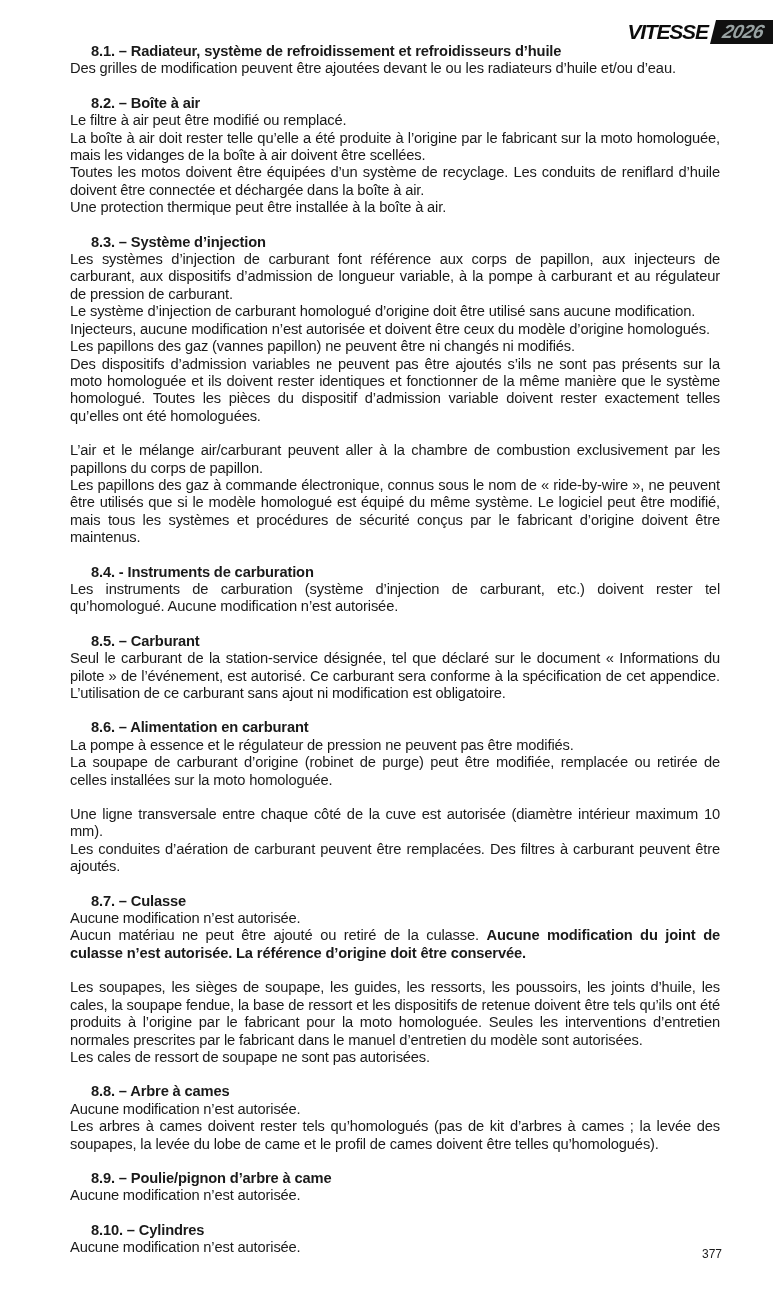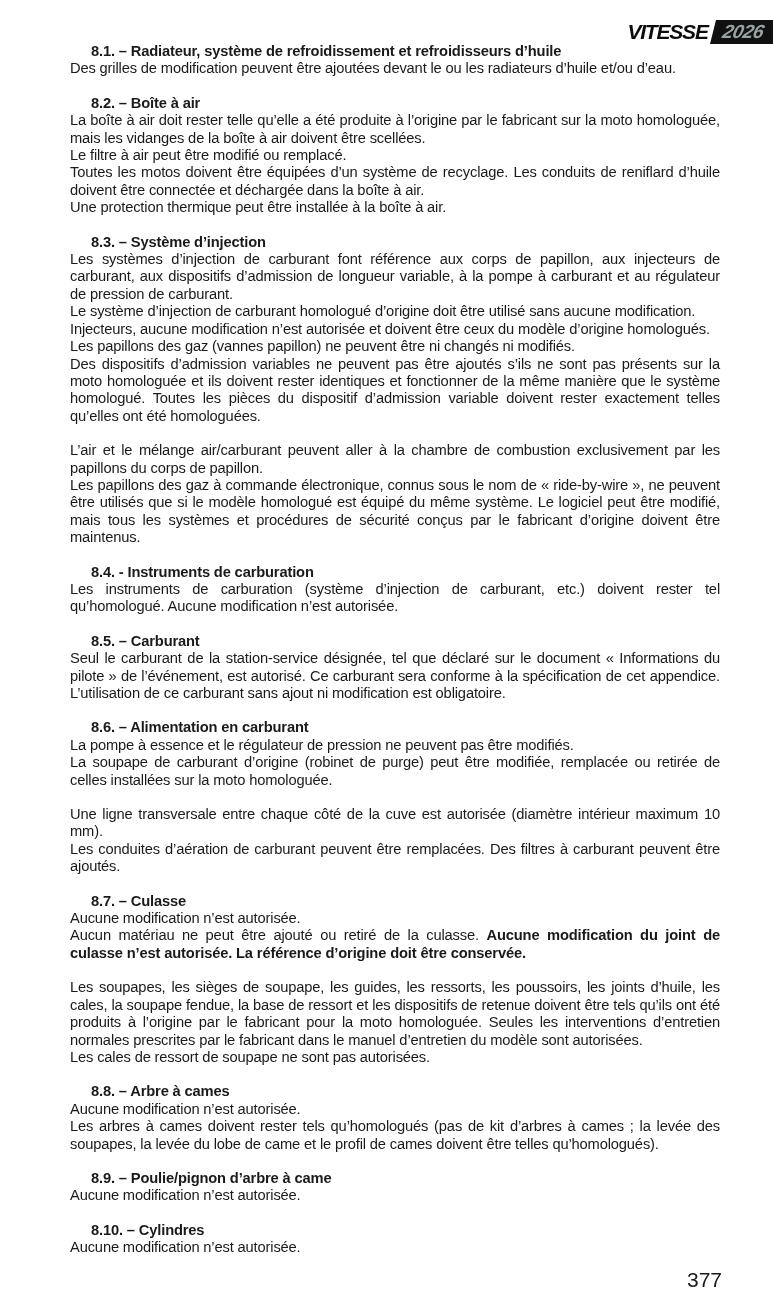--- a/index.html
+++ b/index.html
@@ -73,22 +73,22 @@
   .para {
     margin: 0;
     text-align: justify;
   }
   .para.gap { margin-top: 17px; }
   .para b { font-weight: bold; margin-top: 7px; }
 
   .page-number {
     position: absolute;
     right: 51px;
-    bottom: 10px;
-    font-size: 21px;
+    bottom: 36px;
+    font-size: 12px;
     line-height: 20px;
     color: #1a1a1a;
   }
 </style>
 </head>
 <body>
 
 <div class="page" style="color: rgb(26, 26, 26);">
 
   <div class="logo">
@@ -98,22 +98,22 @@
     </span>
   </div>
 
   <div class="content">
       <section class="section">
         <h2 class="sec-heading">8.1. – Radiateur, système de refroidissement et refroidisseurs d’huile</h2>
         <p class="para">Des grilles de modification peuvent être ajoutées devant le ou les radiateurs d’huile et/ou d’eau.</p>
       </section>
       <section class="section">
         <h2 class="sec-heading">8.2. – Boîte à air</h2>
+        <p class="para">Le filtre à air peut être modifié ou remplacé.</p>
         <p class="para">La boîte à air doit rester telle qu’elle a été produite à l’origine par le fabricant sur la moto homologuée, mais les vidanges de la boîte à air doivent être scellées.</p>
-        <p class="para">Le filtre à air peut être modifié ou remplacé.</p>
         <p class="para">Toutes les motos doivent être équipées d’un système de recyclage. Les conduits de reniflard d’huile doivent être connectée et déchargée dans la boîte à air.</p>
         <p class="para">Une protection thermique peut être installée à la boîte à air.</p>
       </section>
       <section class="section">
         <h2 class="sec-heading">8.3. – Système d’injection</h2>
         <p class="para">Les systèmes d’injection de carburant font référence aux corps de papillon, aux injecteurs de carburant, aux dispositifs d’admission de longueur variable, à la pompe à carburant et au régulateur de pression de carburant.</p>
         <p class="para">Le système d’injection de carburant homologué d’origine doit être utilisé sans aucune modification.</p>
         <p class="para">Injecteurs, aucune modification n’est autorisée et doivent être ceux du modèle d’origine homologués.</p>
         <p class="para">Les papillons des gaz (vannes papillon) ne peuvent être ni changés ni modifiés.</p>
         <p class="para">Des dispositifs d’admission variables ne peuvent pas être ajoutés s’ils ne sont pas présents sur la moto homologuée et ils doivent rester identiques et fonctionner de la même manière que le système homologué. Toutes les pièces du dispositif d’admission variable doivent rester exactement telles qu’elles ont été homologuées.</p>

